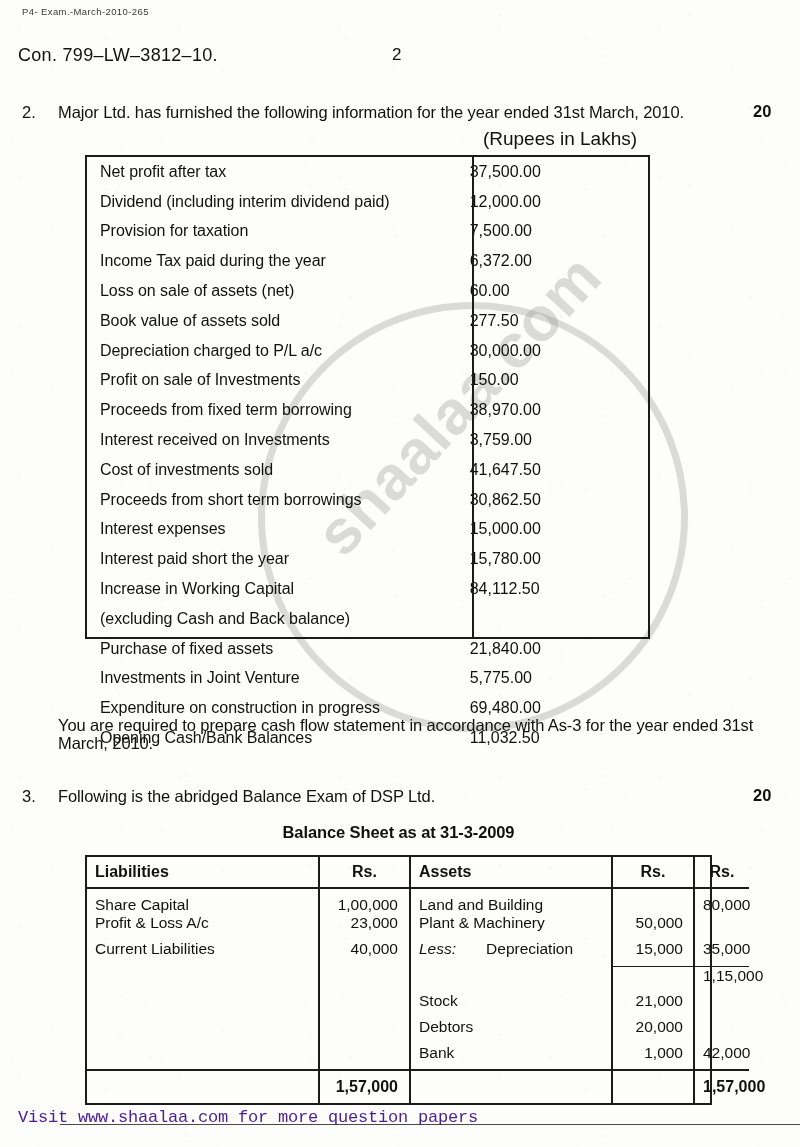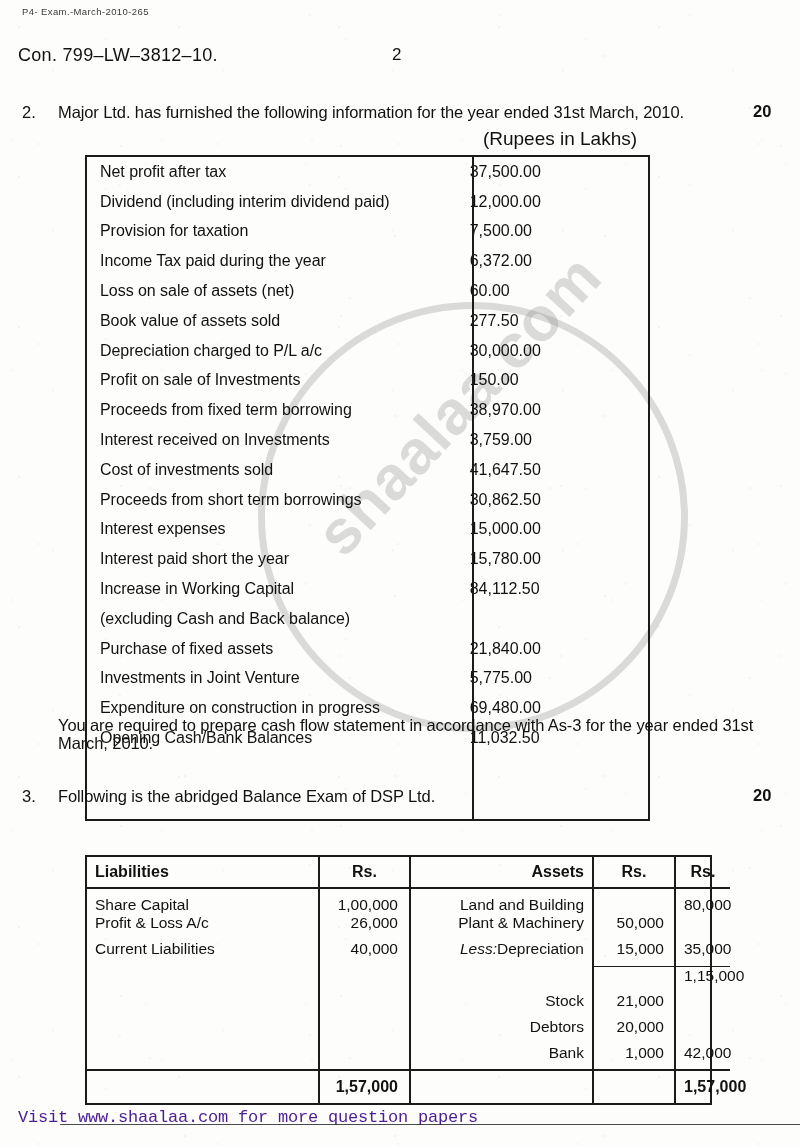--- a/index.html
+++ b/index.html
@@ -104,21 +104,21 @@
     width: 180px;
     text-align: center;
     font-size: 19px;
     font-weight: normal;
   }
 
   
   #table1 {
     position: absolute;
     left: 85px; top: 155px;
-    width: 565px; height: 666px;
+    width: 565px; height: 484px;
     border: 2px solid #1b1b1b;
     box-sizing: border-box;
   }
   #table1 .t1-divider {
     position: absolute;
     left: 385px; top: 0; bottom: 0;
     width: 2px;
     background: #1b1b1b;
   }
   #table1 table {
@@ -191,29 +191,29 @@
   #table2 th:first-child, #table2 td:first-child { border-left: none; }
   #table2 thead th {
     border-bottom: 2px solid #1b1b1b;
     height: 31px;
     vertical-align: middle;
     font-weight: bold;
     font-size: 16px;
   }
   #table2 .c-lia { width: 232px; text-align: left; }
   #table2 .c-rs1 { width: 91px;  text-align: right; padding-right: 11px; }
-  #table2 .c-ast { width: 183px; text-align: right; }
+  #table2 .c-ast { width: 202px; text-align: left; }
   #table2 .c-rs2 { width: 82px;  text-align: right; padding-right: 10px; }
   #table2 .c-rs3 { width: 55px;  text-align: right; padding-right: 10px; }
   #table2 thead .c-rs1, #table2 thead .c-rs2, #table2 thead .c-rs3 { text-align: center; padding-right: 8px; }
 
   #table2 tbody td { height: 26px; }
   #table2 .body-pad td { padding-top: 7px; }
   #table2 .lessdep { font-style: italic; }
-  #table2 .lessdep-rest { font-style: normal; }
+  #table2 .lessdep-rest { font-style: normal; margin-left: 30px; }
   .ul-bot { border-bottom: 1.6px solid #1b1b1b !important; }
 
   #table2 tfoot td {
     border-top: 2px solid #1b1b1b;
     height: 33px;
     vertical-align: middle;
     font-weight: bold;
     font-size: 16px;
   }
 
@@ -339,20 +339,21 @@
         </tbody>
     </table>
   </div>
 
   <div class="abs" id="q2-prompt">You are required to prepare cash flow statement in accordance with As-3 for the year ended 31st March, 2010.</div>
 
   <div class="abs" id="q3-num">3.</div>
   <div class="abs" id="q3-text">Following is the abridged Balance Exam of DSP Ltd.</div>
   <div class="abs" id="q3-marks">20</div>
 
+  <div class="abs" id="bs-title">Balance Sheet as at 31-3-2009</div>
 
   <div id="table2">
     <table>
       <thead>
         <tr>
           <th class="c-lia">Liabilities</th>
           <th class="c-rs1">Rs.</th>
           <th class="c-ast">Assets</th>
           <th class="c-rs2">Rs.</th>
           <th class="c-rs3">Rs.</th>
@@ -361,21 +362,21 @@
       <tbody id="t2-body">
           <tr class="body-pad">
             <td class="c-lia">Share Capital</td>
             <td class="c-rs1">1,00,000</td>
             <td class="c-ast">Land and Building</td>
             <td class="c-rs2"></td>
             <td class="c-rs3">80,000</td>
           </tr>
           <tr>
             <td class="c-lia">Profit &amp; Loss A/c</td>
-            <td class="c-rs1">26,000</td>
+            <td class="c-rs1">23,000</td>
             <td class="c-ast">Plant &amp; Machinery</td>
             <td class="c-rs2">50,000</td>
             <td class="c-rs3"></td>
           </tr>
           <tr>
             <td class="c-lia">Current Liabilities</td>
             <td class="c-rs1">40,000</td>
             <td class="c-ast"><span class="lessdep">Less:</span><span class="lessdep-rest">Depreciation</span></td>
             <td class="c-rs2 ul-bot">15,000</td>
             <td class="c-rs3 ul-bot">35,000</td>

